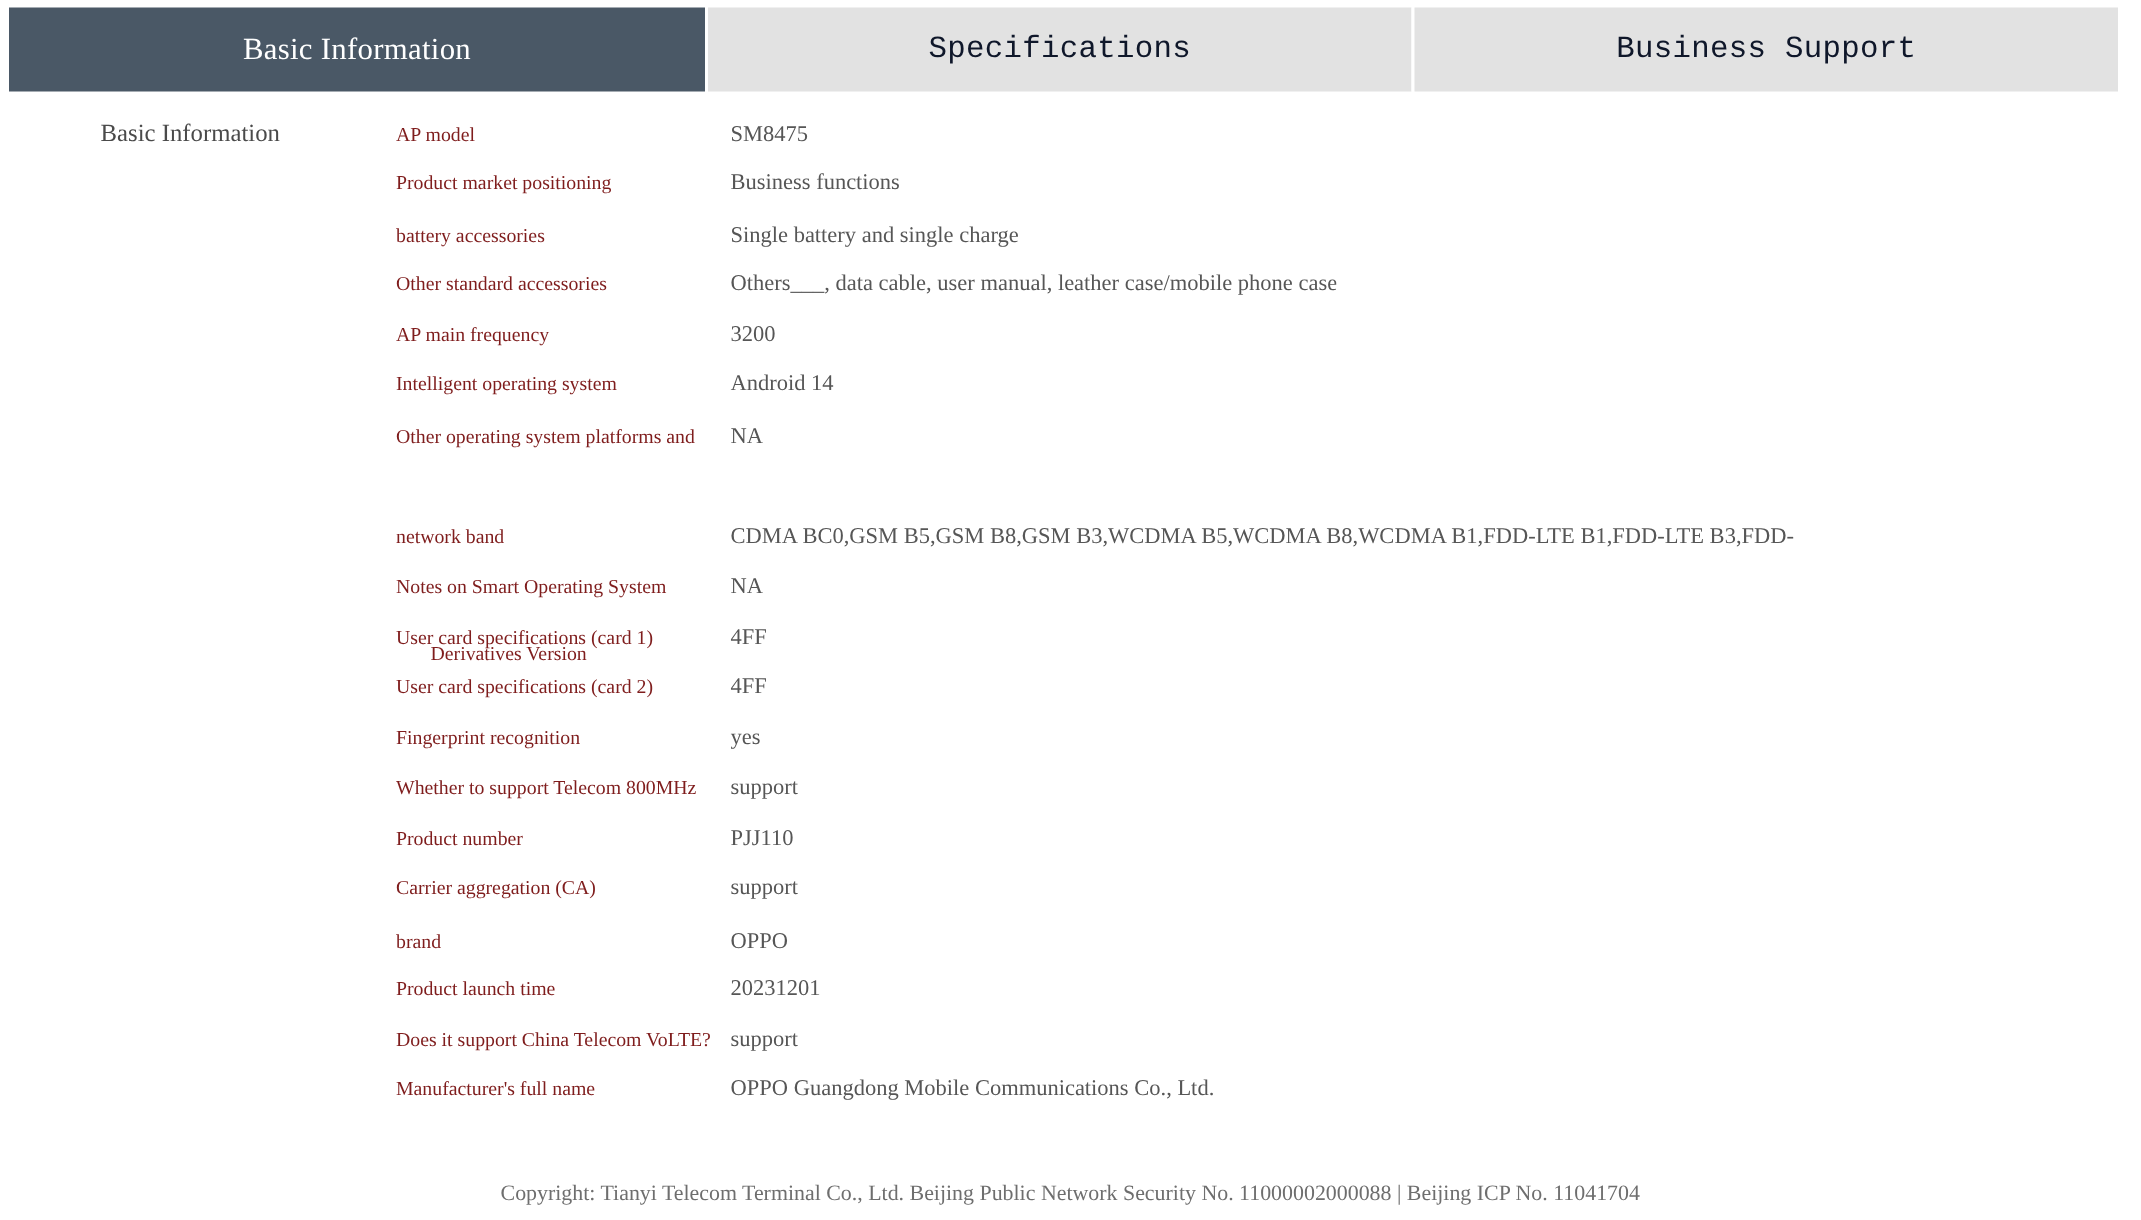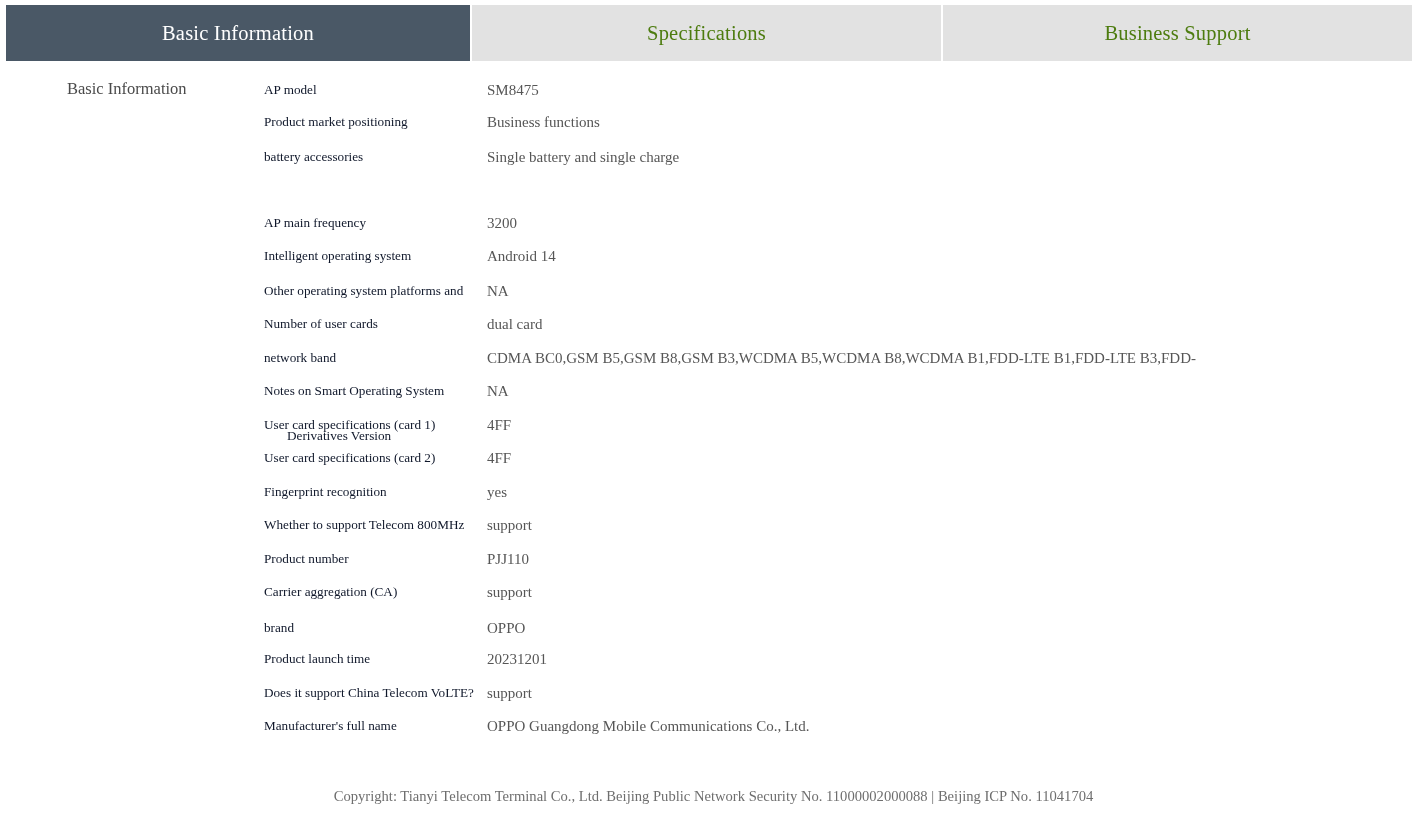--- a/index.html
+++ b/index.html
@@ -42,21 +42,22 @@
     background: #4a5866;
     color: #ffffff;
   }
   .tab-gap {
     width: 2px;
     background: #ffffff;
   }
   .tab-inactive {
     flex: 1 1 0;
     background: #e2e2e2;
-    color: #4d7c0f;
+    color: #0f172a;
+    font-family: Liberation Mono, monospace;
   }
 
   
   .content {
     position: absolute;
     left: 0;
     top: 61px;
     width: 1427px;
     height: 752px;
   }
@@ -82,21 +83,21 @@
     position: absolute;
     left: 0;
     width: 1427px;
     height: 22px;
   }
   .spec-label {
     position: absolute;
     left: 264px;
     top: 0;
     font-size: 13.2px;
-    color: #0f172a;
+    color: #7f1d1d;
     white-space: nowrap;
     line-height: 22px;
   }
   .spec-value {
     position: absolute;
     left: 487px;
     top: 0;
     font-size: 15px;
     color: #565656;
     white-space: nowrap;
@@ -138,36 +139,36 @@
         <div class="spec-value">SM8475</div>
       </div>
       <div class="spec-row" style="top: 50px;">
         <div class="spec-label">Product market positioning</div>
         <div class="spec-value">Business functions</div>
       </div>
       <div class="spec-row" style="top: 85px;">
         <div class="spec-label">battery accessories</div>
         <div class="spec-value">Single battery and single charge</div>
       </div>
+      <div class="spec-row" style="top: 117px;">
+        <div class="spec-label">Other standard accessories</div>
+        <div class="spec-value">Others___, data cable, user manual, leather case/mobile phone case</div>
+      </div>
       <div class="spec-row" style="top: 151px;">
         <div class="spec-label">AP main frequency</div>
         <div class="spec-value">3200</div>
       </div>
       <div class="spec-row" style="top: 184px;">
         <div class="spec-label">Intelligent operating system</div>
         <div class="spec-value">Android 14</div>
       </div>
       <div class="spec-row" style="top: 219px;">
         <div class="spec-label">Other operating system platforms and</div>
         <div class="spec-value">NA</div>
       </div>
-      <div class="spec-row" style="top: 252px;">
-        <div class="spec-label">Number of user cards</div>
-        <div class="spec-value">dual card</div>
-      </div>
       <div class="spec-row" style="top: 286px;">
         <div class="spec-label">network band</div>
         <div class="spec-value">CDMA BC0,GSM B5,GSM B8,GSM B3,WCDMA B5,WCDMA B8,WCDMA B1,FDD-LTE B1,FDD-LTE B3,FDD-</div>
       </div>
       <div class="spec-row" style="top: 319px;">
         <div class="spec-label">Notes on Smart Operating System</div>
         <div class="spec-value">NA</div>
       </div>
       <div class="spec-row" style="top: 364px; margin-left: 23px;">
         <div class="spec-label">Derivatives Version</div>

